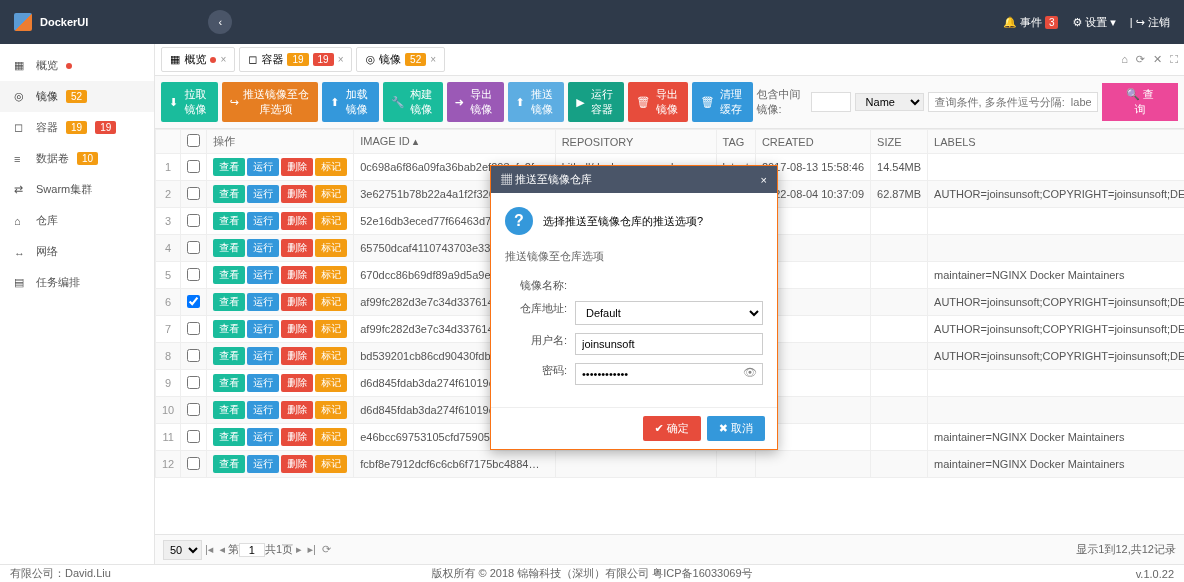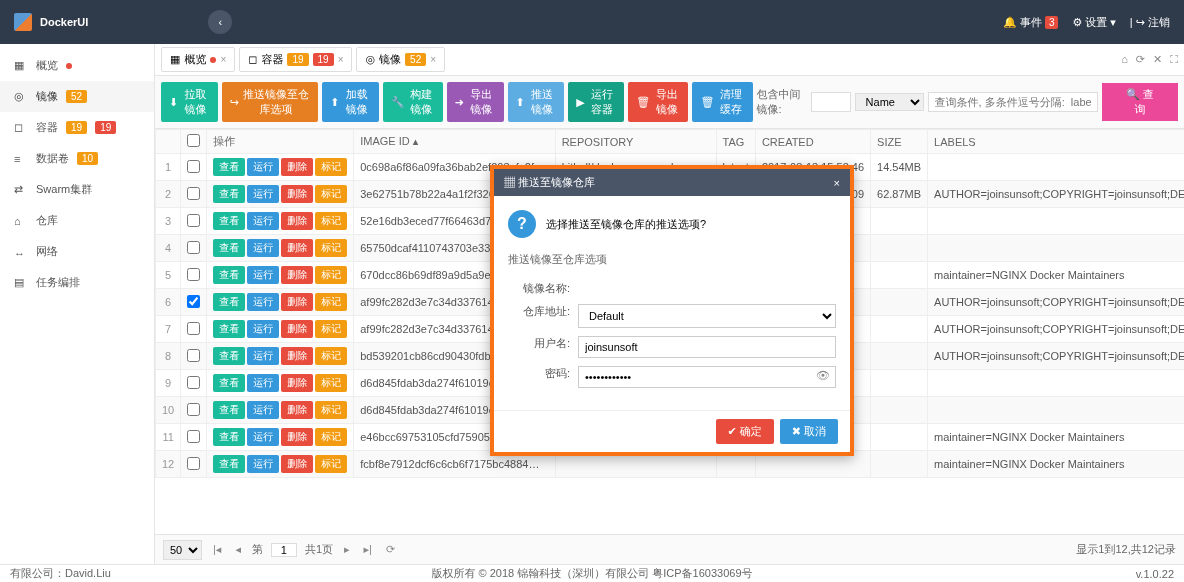--- a/index.html
+++ b/index.html
@@ -37,28 +37,28 @@
 .grid{flex:1;overflow:auto}
 table{width:100%;border-collapse:collapse}
 th,td{border:1px solid #eee;padding:4px 6px;text-align:left;white-space:nowrap;overflow:hidden;text-overflow:ellipsis;color:#555;font-size:11px}
 th{background:#fafafa;color:#666;font-weight:normal}
 tr:nth-child(even) td{background:#f9f9f9}
 .row-num{width:30px;text-align:center;color:#999}
 .row-chk{width:26px;text-align:center}
 .act-btns{display:flex;gap:2px}
 .act-btns span{padding:2px 6px;color:#fff;border-radius:2px;font-size:10px;cursor:pointer}
 .a-view{background:#1abc9c}.a-run{background:#3498db}.a-del{background:#e74c3c}.a-tag{background:#f39c12}
-.pager{height:30px;border-top:1px solid #e5e5e5;display:flex;align-items:center;padding:0 8px;gap:8px;color:#666;background:#fafafa}
+.pager{height:30px;border-top:1px solid #e5e5e5;display:flex;align-items:center;padding:0 8px;color:#666;background:#fafafa}
 .pager select{border:1px solid #ddd;padding:2px}
 .pager .nav{cursor:pointer;color:#888;padding:0 3px}
 .pager-right{margin-left:auto}
 .footer{height:18px;background:#fff;border-top:1px solid #e5e5e5;display:flex;align-items:center;padding:0 10px;color:#666;font-size:10px}
 .footer-center{position:absolute;left:50%;transform:translateX(-50%)}
 .footer-right{margin-left:auto}
-.modal{position:absolute;left:490px;top:165px;width:364px;background:#fff;border:4px solid #f97316;box-shadow:0 3px 12px rgba(0,0,0,0.3);pointer-events:auto}
+.modal{position:absolute;left:490px;top:165px;width:288px;background:#fff;border:1px solid #f97316;box-shadow:0 3px 12px rgba(0,0,0,0.3);pointer-events:auto}
 .modal-head{background:#4a5568;color:#fff;padding:6px 10px;display:flex;align-items:center;justify-content:space-between}
 .modal-body{padding:14px}
 .modal-q{display:flex;align-items:center;gap:10px;margin-bottom:14px}
 .q-icon{width:28px;height:28px;border-radius:50%;background:#3498db;color:#fff;display:flex;align-items:center;justify-content:center;font-size:16px;font-weight:bold}
 .fieldset-title{color:#666;margin-bottom:10px;padding-bottom:4px}
 .form-row{display:flex;align-items:flex-start;margin-bottom:8px}
 .form-lbl{width:70px;text-align:right;padding-right:8px;color:#555}
 .form-in{flex:1;border:1px solid #ccc;padding:4px 6px}
 .form-sel{flex:1;border:1px solid #ccc;padding:4px 6px;background:#fff}
 .pwd-wrap{flex:1;position:relative}

